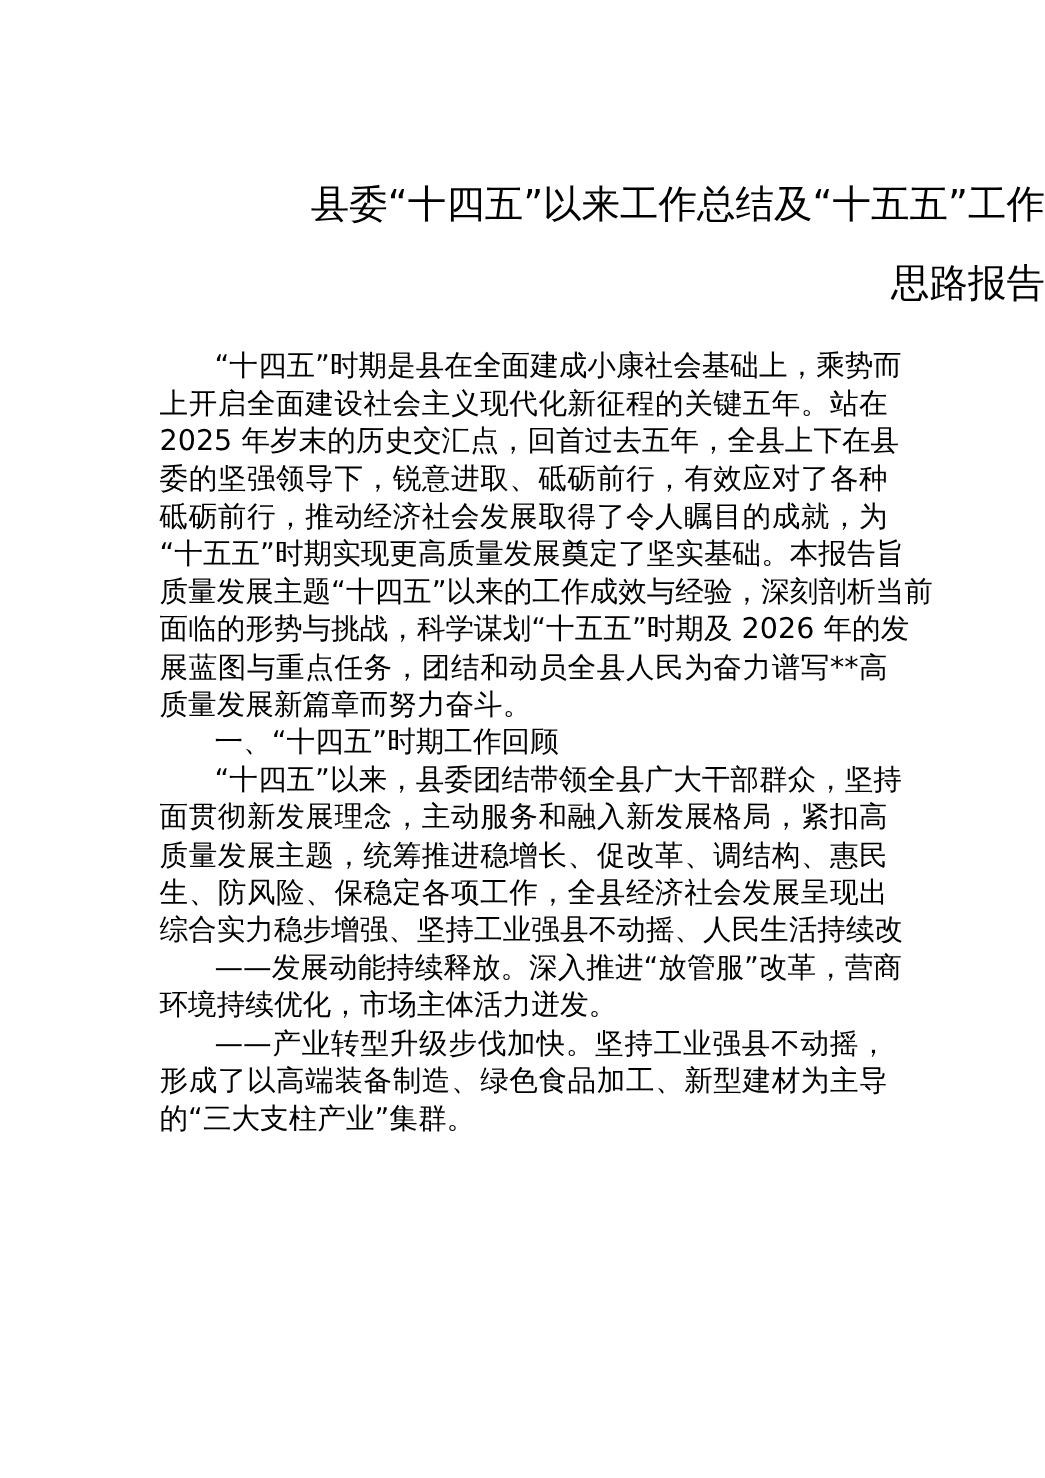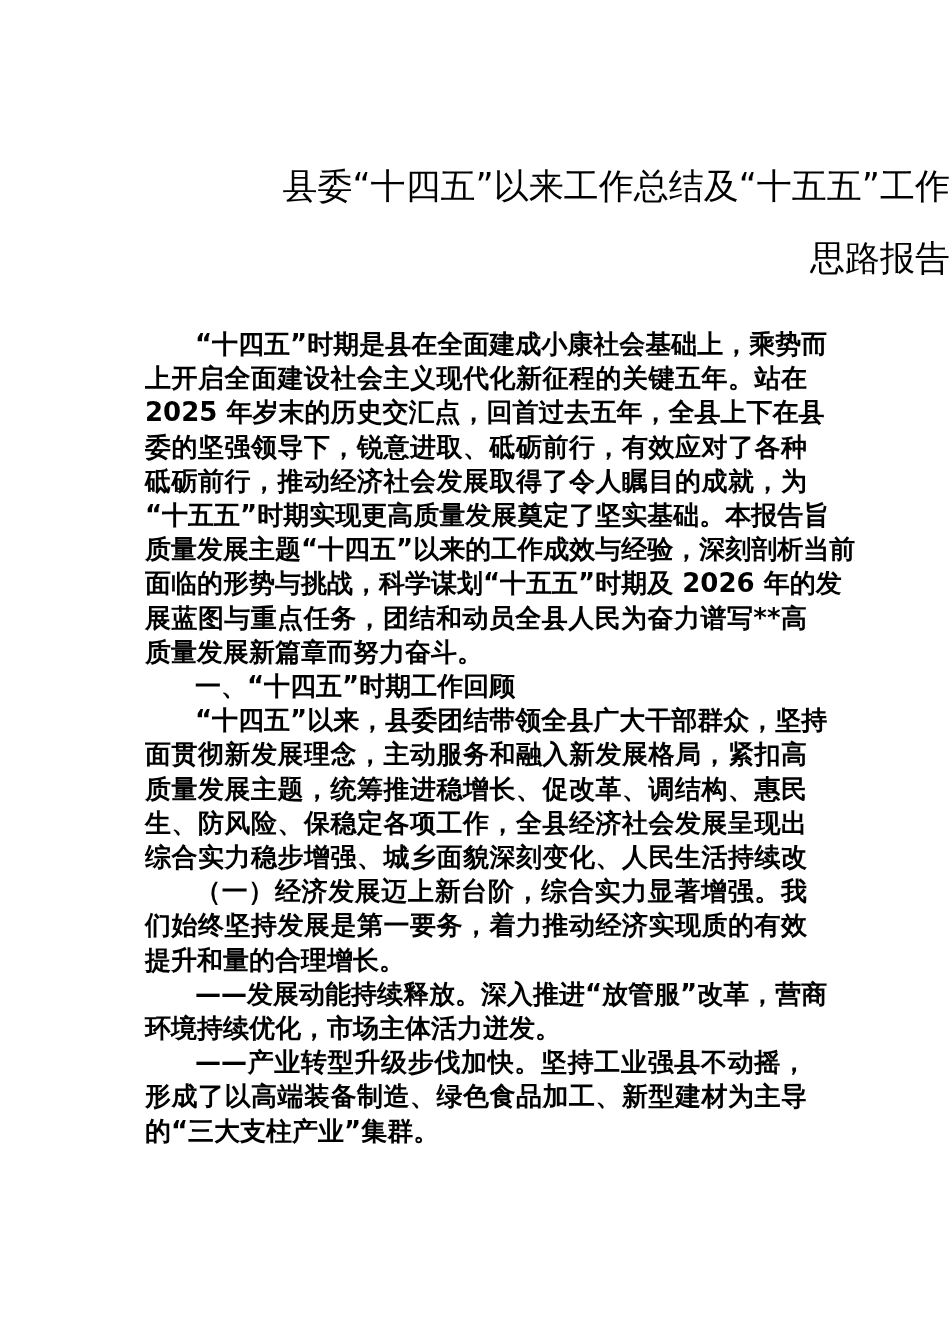--- a/index.html
+++ b/index.html
@@ -3,21 +3,21 @@
   <meta charset="utf-8">
   <style>
     html, body { margin: 0; padding: 0; background: #ffffff; }
     body { width: 950px; height: 1344px; position: relative; overflow: hidden;
            font-family: "DejaVu Sans", "Liberation Sans", sans-serif; color: #000; }
     .page { position: absolute; left: 0; top: 0; width: 950px; height: 1344px; background: #fff; }
     .title { position: absolute; left: 0; width: 950px; text-align: right;
              font-size: 35px; line-height: 40px; letter-spacing: 0px; }
     .t1 { top: 166px; }
     .t2 { top: 238px; }
-    .body { position: absolute; left: 145px; top: 327px; width: 662px; font-weight: bold; }
+    .body { position: absolute; left: 145px; top: 316px; width: 662px; }
     .para { font-size: 26px; line-height: 34.2px; text-align: justify; text-indent: 52px;
             margin: 0; word-break: break-all; }
     .line { display: block; white-space: nowrap; text-indent: 0; text-align-last: justify; text-align: justify; }
     .line.last { text-align-last: left; }
     .line.indent { padding-left: 50px; }
   </style>
 </head>
 <body>
 
 <div class="page">
@@ -41,28 +41,23 @@
 
     <div class="para">
       <span class="line indent last">一、“十四五”时期工作回顾</span>
     </div>
 
     <div class="para">
       <span class="line indent">“十四五”以来，县委团结带领全县广大干部群众，坚持</span>
       <span class="line">面贯彻新发展理念，主动服务和融入新发展格局，紧扣高</span>
       <span class="line">质量发展主题，统筹推进稳增长、促改革、调结构、惠民</span>
       <span class="line">生、防风险、保稳定各项工作，全县经济社会发展呈现出</span>
-      <span class="line">综合实力稳步增强、城乡面貌深刻变化、人民生活持续改</span>
+      <span class="line">综合实力稳步增强、坚持工业强县不动摇、人民生活持续改</span>
     </div>
 
-    <div class="para">
-      <span class="line indent">（一）经济发展迈上新台阶，综合实力显著增强。我</span>
-      <span class="line">们始终坚持发展是第一要务，着力推动经济实现质的有效</span>
-      <span class="line last">提升和量的合理增长。</span>
-    </div>
 
     <div class="para">
       <span class="line indent">——发展动能持续释放。深入推进“放管服”改革，营商</span>
       <span class="line last">环境持续优化，市场主体活力迸发。</span>
     </div>
 
     <div class="para">
       <span class="line indent">——产业转型升级步伐加快。坚持工业强县不动摇，</span>
       <span class="line">形成了以高端装备制造、绿色食品加工、新型建材为主导</span>
       <span class="line last">的“三大支柱产业”集群。</span>

